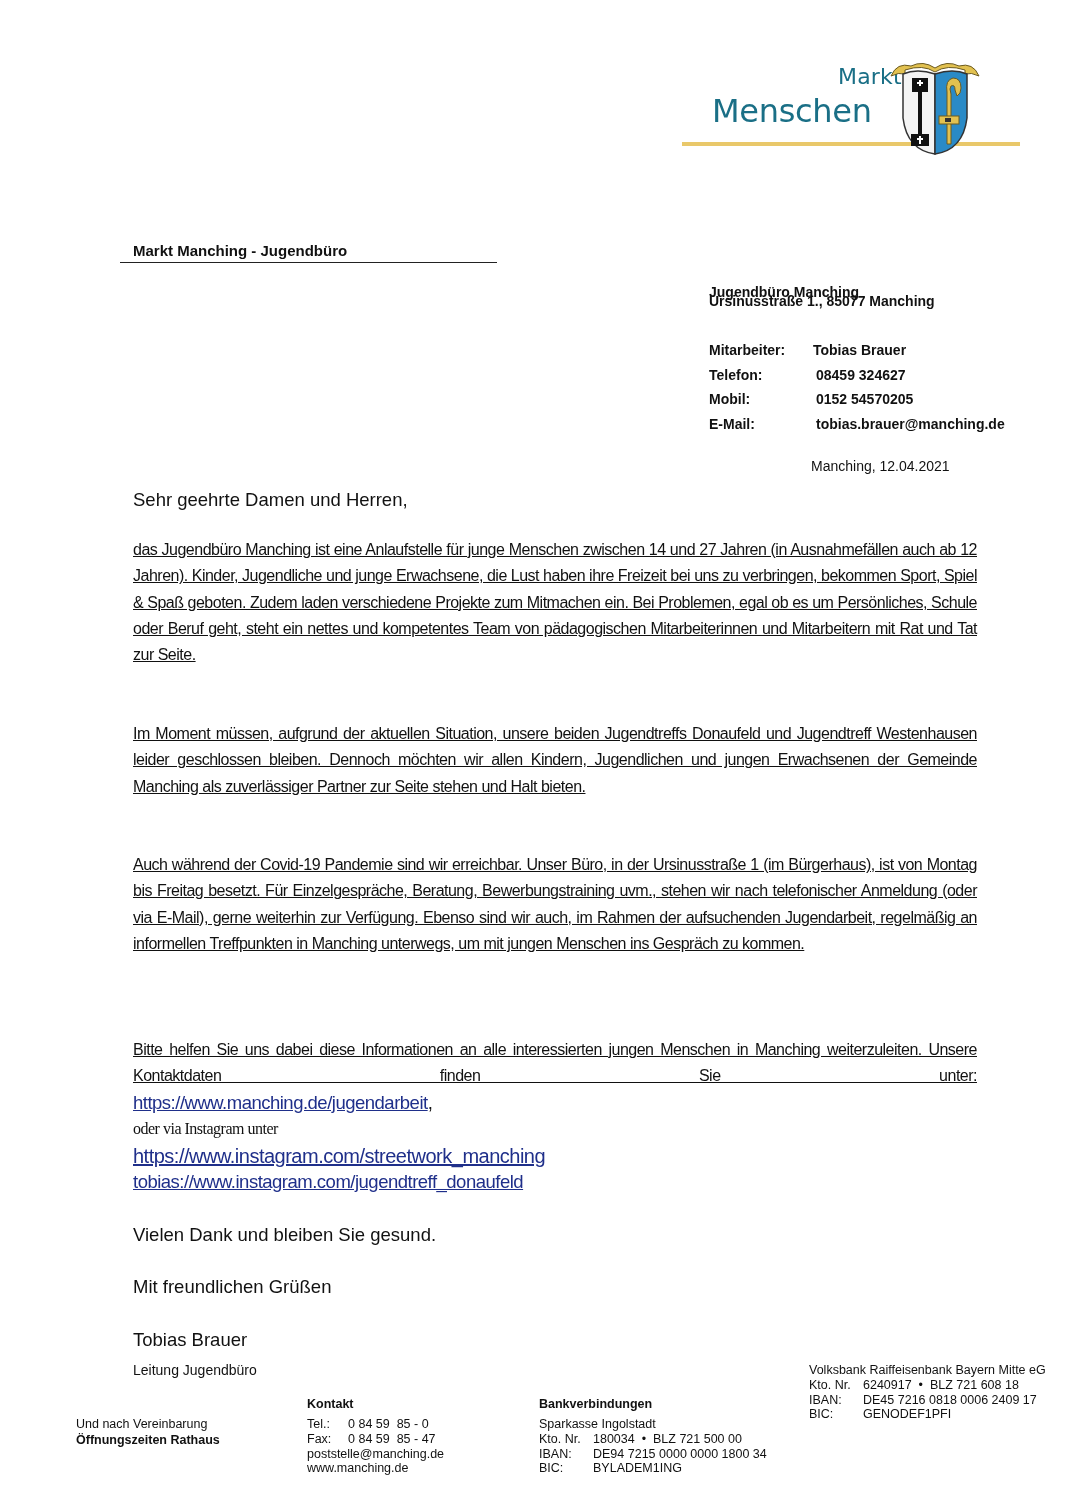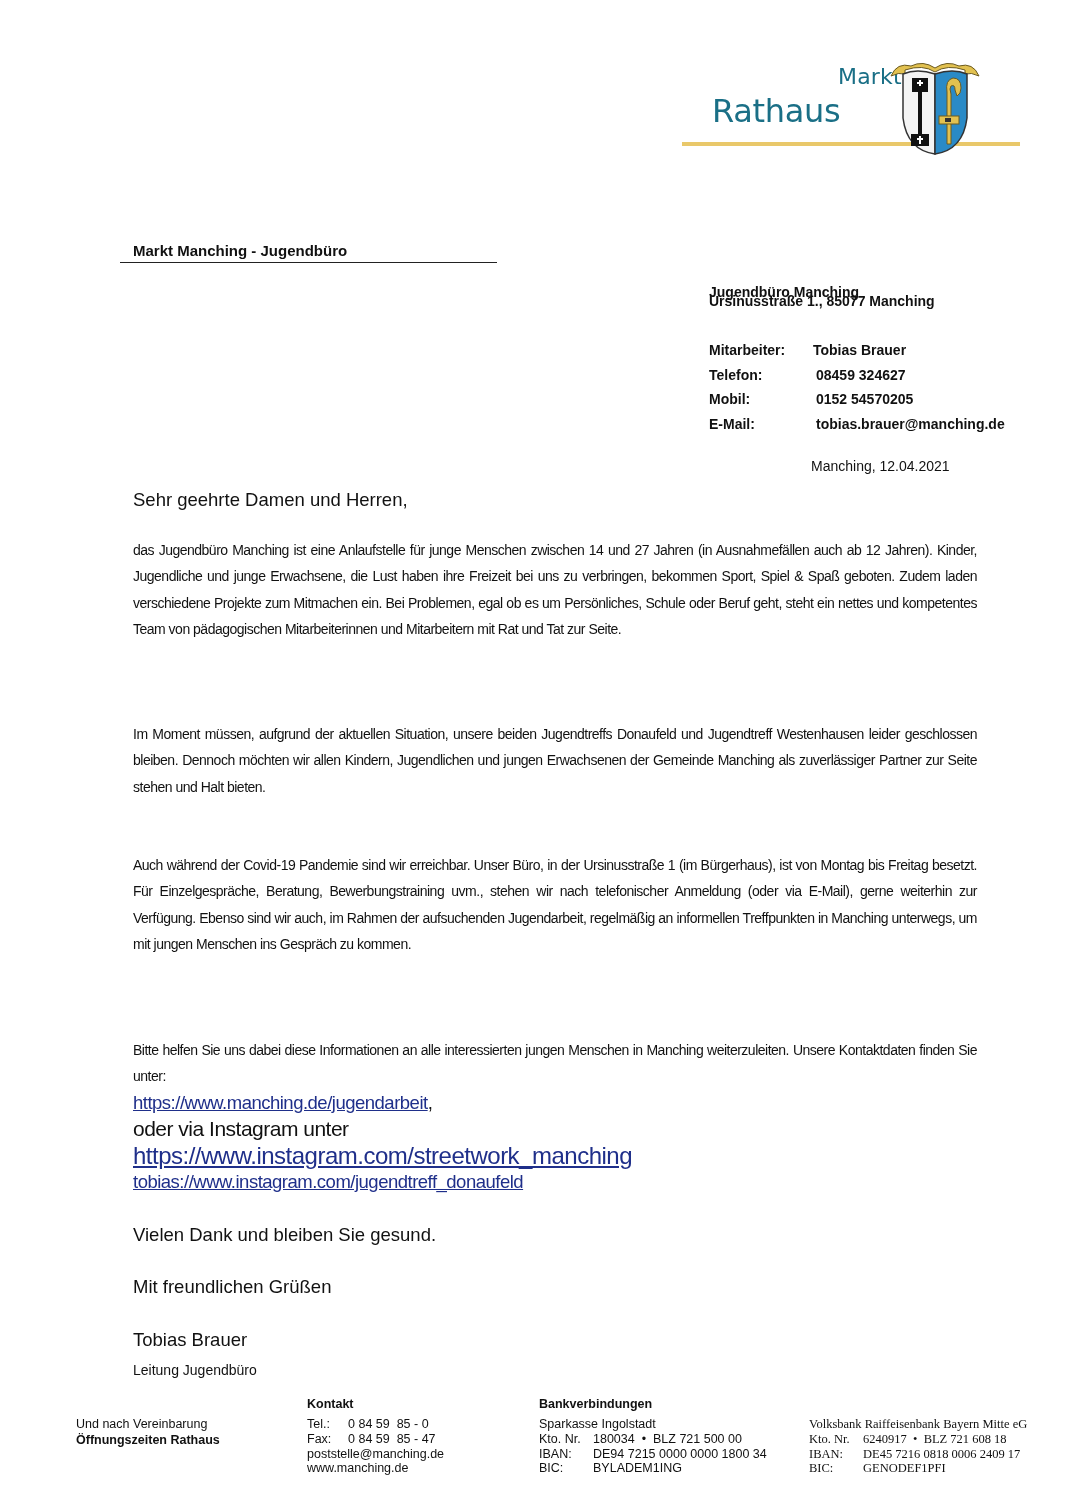--- a/index.html
+++ b/index.html
@@ -14,38 +14,38 @@
 
   
   .sender-line { left:133px; top:242px; font-size:15px; font-weight:bold; }
   .sender-rule { left:120px; top:262px; width:377px; height:1px; background:#222; }
 
   
   .contact { left:709px; font-size:14px; font-weight:bold; }
   .contact-label { position:absolute; left:709px; font-size:14px; font-weight:bold; }
   .contact-value { position:absolute; font-size:14px; font-weight:bold; }
   .date { left:811px; top:458px; font-size:14px; }
-  .para { position:absolute; left:133px; width:844px; font-size:14px; line-height:26.3px; text-align:justify; color:#111; }
+  .para { position:absolute; left:133px; width:844px; font-size:16px; line-height:26.3px; text-align:justify; color:#111;text-decoration:underline; }
   .para.condensed { font-family:"Liberation Sans Narrow","Liberation Sans", sans-serif; letter-spacing:-0.5px; }
   .last-line-justify { text-align-last:justify; }
   a.link { color:#1f2f8a; text-decoration:underline;margin-top:16px; }
 
   .greeting { left:133px; top:489px; font-size:18.5px; }
   .closing { left:133px; font-size:18.5px; }
   .sig-title { left:133px; top:1362px; font-size:14px; }
 
   
   .foot { font-size:12.5px; line-height:14.8px; }
   .foot-h { font-size:12.5px; font-weight:bold; }
 </style>
 </head>
 <body>
 
 <div class="abs logo-markt">Markt</div>
-<div class="abs logo-manching">Rathaus</div>
+<div class="abs logo-manching">Menschen</div>
 <div class="abs logo-rule"></div>
 <div class="abs crest">
   <svg width="96" height="98" viewBox="0 0 96 98">
 
     <path d="M4 18 Q10 4 24 8 Q36 2 48 10 Q60 2 72 8 Q86 4 92 18 Q84 14 78 16 L78 12 Q60 6 48 14 Q36 6 18 12 L18 16 Q12 14 4 18 Z" fill="#e2c150" stroke="#6b5a1f" stroke-width="1"></path>
 
     <path d="M16 16 Q30 10 48 16 L48 96 Q20 92 16 60 Z" fill="#f4f4f4" stroke="#333" stroke-width="1.5"></path>
 
     <path d="M48 16 Q66 10 80 16 L80 60 Q76 92 48 96 Z" fill="#2a8ac6" stroke="#333" stroke-width="1.5"></path>
 
@@ -86,22 +86,22 @@
 <div class="abs greeting">Sehr geehrte Damen und Herren,</div>
 
 <div class="para condensed" style="top:537px;">das Jugendbüro Manching ist eine Anlaufstelle für junge Menschen zwischen 14 und 27 Jahren (in Ausnahmefällen auch ab 12 Jahren). Kinder, Jugendliche und junge Erwachsene, die Lust haben ihre Freizeit bei uns zu verbringen, bekommen Sport, Spiel &amp; Spaß geboten. Zudem laden verschiedene Projekte zum Mitmachen ein. Bei Problemen, egal ob es um Persönliches, Schule oder Beruf geht, steht ein nettes und kompetentes Team von pädagogischen Mitarbeiterinnen und Mitarbeitern mit Rat und Tat zur Seite.</div>
 <div class="para condensed" style="top:721px;">Im Moment müssen, aufgrund der aktuellen Situation, unsere beiden Jugendtreffs Donaufeld und Jugendtreff Westenhausen leider geschlossen bleiben. Dennoch möchten wir allen Kindern, Jugendlichen und jungen Erwachsenen der Gemeinde Manching als zuverlässiger Partner zur Seite stehen und Halt bieten.</div>
 <div class="para condensed" style="top:852px;">Auch während der Covid-19 Pandemie sind wir erreichbar. Unser Büro, in der Ursinusstraße 1 (im Bürgerhaus), ist von Montag bis Freitag besetzt. Für Einzelgespräche, Beratung, Bewerbungstraining uvm., stehen wir nach telefonischer Anmeldung (oder via E-Mail), gerne weiterhin zur Verfügung. Ebenso sind wir auch, im Rahmen der aufsuchenden Jugendarbeit, regelmäßig an informellen Treffpunkten in Manching unterwegs, um mit jungen Menschen ins Gespräch zu kommen.</div>
 
 <div class="para condensed last-line-justify" style="top:1037px;">Bitte helfen Sie uns dabei diese Informationen an alle interessierten jungen Menschen in Manching weiterzuleiten. Unsere Kontaktdaten finden Sie unter:</div>
 <div class="abs" style="left:133px; top:1090px; font-size:18.5px; line-height:26.3px; letter-spacing:-0.5px;">
   <a class="link">https://www.manching.de/jugendarbeit</a><span>,</span>
 </div>
-<div class="abs" style="left:133px; top:1116px; font-size:21px; line-height:26.3px; letter-spacing:-0.5px;">oder via Instagram unter</div>
-<div class="abs" style="left:133px; top:1143px; font-size:24px; line-height:26.3px; letter-spacing:-0.5px;">
+<div class="abs" style="left:133px; top:1116px; font-size:16px; line-height:26.3px; letter-spacing:-0.5px;font-family:Liberation Serif, serif;">oder via Instagram unter</div>
+<div class="abs" style="left:133px; top:1143px; font-size:20px; line-height:26.3px; letter-spacing:-0.5px;">
   <a class="link">https://www.instagram.com/streetwork_manching</a>
 </div>
 <div class="abs" style="left:133px; top:1169px; font-size:18.5px; line-height:26.3px; letter-spacing:-0.5px;">
   <a class="link">tobias://www.instagram.com/jugendtreff_donaufeld</a>
 </div>
 
 <div class="abs closing" style="top:1224px;">Vielen Dank und bleiben Sie gesund.</div>
 <div class="abs closing" style="top:1276px;">Mit freundlichen Grüßen</div>
 <div class="abs closing" style="top:1329px;">Tobias Brauer</div>
 <div class="abs sig-title">Leitung Jugendbüro</div>
@@ -130,21 +130,21 @@
   <div style="display:grid; grid-template-columns:54px auto; white-space:pre;">
     <span>Kto. Nr.</span>
     <span>180034  •  BLZ 721 500 00</span>
     <span>IBAN:</span>
     <span>DE94 7215 0000 0000 1800 34</span>
     <span>BIC:</span>
     <span>BYLADEM1ING</span>
   </div>
 </div>
 
-<div class="abs foot" style="left:809px; top:1417px;font-family:Liberation Serif, serif;">
+<div class="abs foot" style="left:809px; top:1363px;">
   <div>Volksbank Raiffeisenbank Bayern Mitte eG</div>
   <div style="display:grid; grid-template-columns:54px auto; white-space:pre;">
     <span>Kto. Nr.</span>
     <span>6240917  •  BLZ 721 608 18</span>
     <span>IBAN:</span>
     <span>DE45 7216 0818 0006 2409 17</span>
     <span>BIC:</span>
     <span>GENODEF1PFI</span>
   </div>
 </div>

